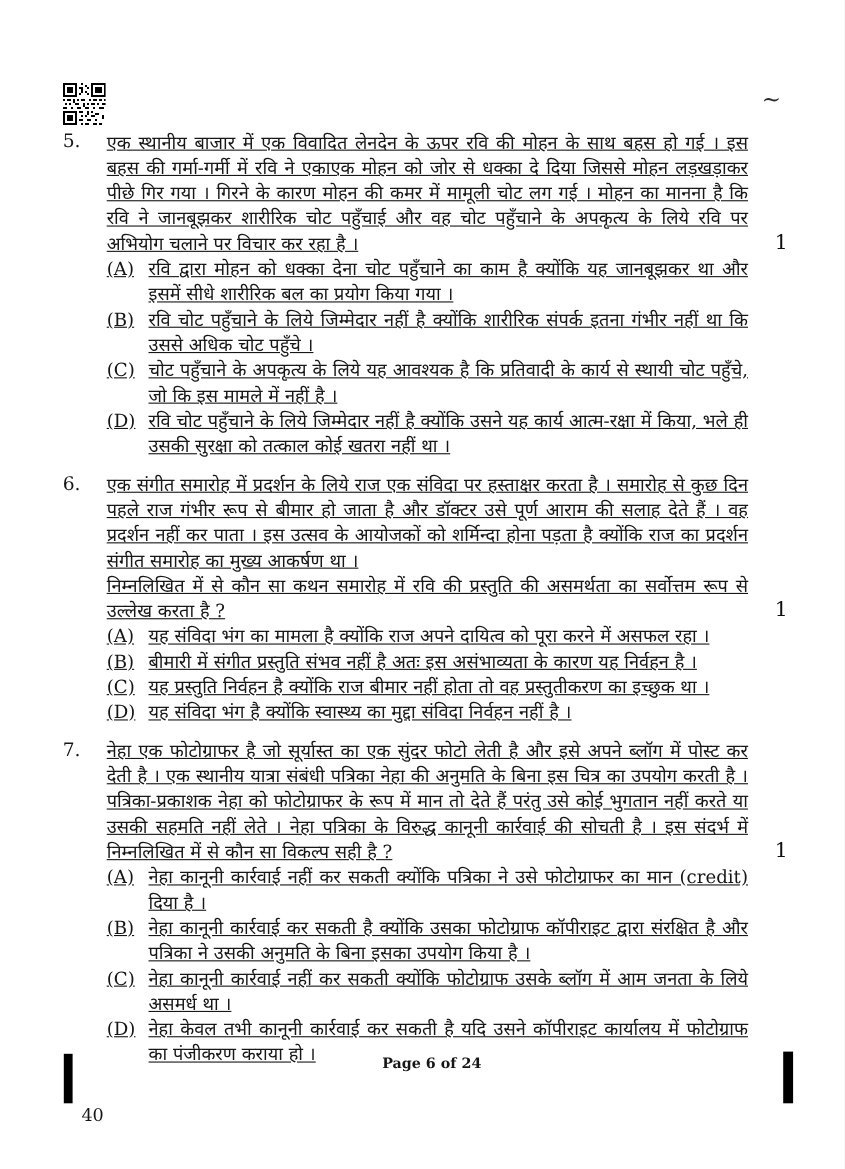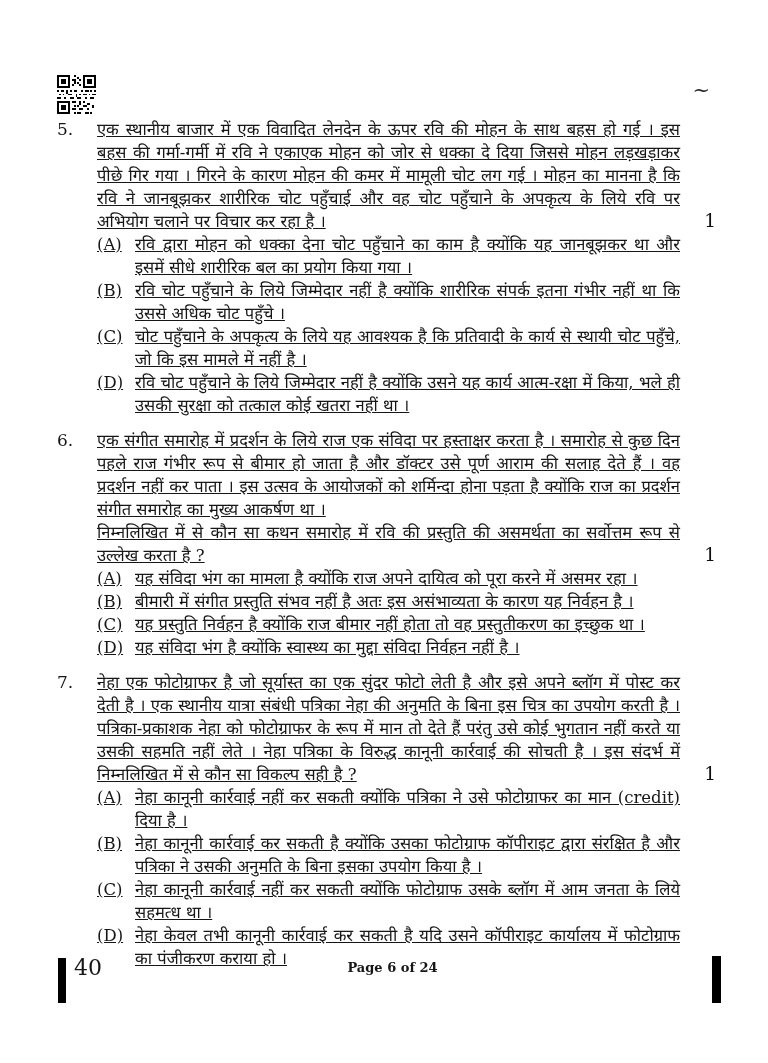--- a/index.html
+++ b/index.html
@@ -19,21 +19,21 @@
   .qnum{width:40px;flex:none;font-size:17px;line-height:23px;}
   .qbody{flex:1;position:relative;min-width:0;text-decoration:underline;}
   .para{font-size:16.5px;line-height:23px;text-align:justify;position:relative;}
   .option{display:flex;font-size:16.5px;line-height:23px;}
   .olabel{width:38px;flex:none;}
   .otext{flex:1;text-align:justify;min-width:0;}
   .mark{position:absolute;right:-36px;bottom:1px;font-size:18.5px;line-height:23px;color:#0e0e0e;}
   .footer-bar{position:absolute;background:#000;}
   .footer-bar.left{left:58px;top:958px;width:8px;height:45px;}
   .footer-bar.right{left:712px;top:956px;width:9px;height:47px;}
-  .booklet-code{position:absolute;left:74px;top:955px;font-size:22px;}
+  .booklet-code{position:absolute;left:74px;top:1004px;font-size:16px;}
   .page-indicator{position:absolute;left:17px;right:0;top:960px;text-align:center;font-weight:bold;font-size:13px;}
 </style>
 </head>
 <body>
 
 <div class="sheet">
 
   <div class="qr">
     <svg viewBox="0 0 21 21" width="39" height="39" shape-rendering="crispEdges">
       <rect x="0" y="0" width="21" height="21" fill="#fff"></rect>
@@ -85,21 +85,21 @@
     <div class="question">
       <div class="qnum">6.</div>
       <div class="qbody">
         <div class="para">एक संगीत समारोह में प्रदर्शन के लिये राज एक संविदा पर हस्ताक्षर करता है । समारोह से कुछ दिन पहले राज गंभीर रूप से बीमार हो जाता है और डॉक्टर उसे पूर्ण आराम की सलाह देते हैं । वह प्रदर्शन नहीं कर पाता । इस उत्सव के आयोजकों को शर्मिन्दा होना पड़ता है क्योंकि राज का प्रदर्शन संगीत समारोह का मुख्य आकर्षण था ।</div>
         <div class="para">
           <span>निम्नलिखित में से कौन सा कथन समारोह में रवि की प्रस्तुति की असमर्थता का सर्वोत्तम रूप से उल्लेख करता है ?</span>
           <span class="mark">1</span>
         </div>
         <div class="option">
           <div class="olabel">(A)</div>
-          <div class="otext">यह संविदा भंग का मामला है क्योंकि राज अपने दायित्व को पूरा करने में असमर रहा ।</div>
+          <div class="otext">यह संविदा भंग का मामला है क्योंकि राज अपने दायित्व को पूरा करने में असफल रहा ।</div>
         </div>
         <div class="option">
           <div class="olabel">(B)</div>
           <div class="otext">बीमारी में संगीत प्रस्तुति संभव नहीं है अतः इस असंभाव्यता के कारण यह निर्वहन है ।</div>
         </div>
         <div class="option">
           <div class="olabel">(C)</div>
           <div class="otext">यह प्रस्तुति निर्वहन है क्योंकि राज बीमार नहीं होता तो वह प्रस्तुतीकरण का इच्छुक था ।</div>
         </div>
         <div class="option">
@@ -119,21 +119,21 @@
         <div class="option">
           <div class="olabel">(A)</div>
           <div class="otext">नेहा कानूनी कार्रवाई नहीं कर सकती क्योंकि पत्रिका ने उसे फोटोग्राफर का मान (credit) दिया है ।</div>
         </div>
         <div class="option">
           <div class="olabel">(B)</div>
           <div class="otext">नेहा कानूनी कार्रवाई कर सकती है क्योंकि उसका फोटोग्राफ कॉपीराइट द्वारा संरक्षित है और पत्रिका ने उसकी अनुमति के बिना इसका उपयोग किया है ।</div>
         </div>
         <div class="option">
           <div class="olabel">(C)</div>
-          <div class="otext">नेहा कानूनी कार्रवाई नहीं कर सकती क्योंकि फोटोग्राफ उसके ब्लॉग में आम जनता के लिये सहमत्ध था ।</div>
+          <div class="otext">नेहा कानूनी कार्रवाई नहीं कर सकती क्योंकि फोटोग्राफ उसके ब्लॉग में आम जनता के लिये असमर्ध था ।</div>
         </div>
         <div class="option">
           <div class="olabel">(D)</div>
           <div class="otext">नेहा केवल तभी कानूनी कार्रवाई कर सकती है यदि उसने कॉपीराइट कार्यालय में फोटोग्राफ का पंजीकरण कराया हो ।</div>
         </div>
       </div>
     </div>
 
   </div>
 

